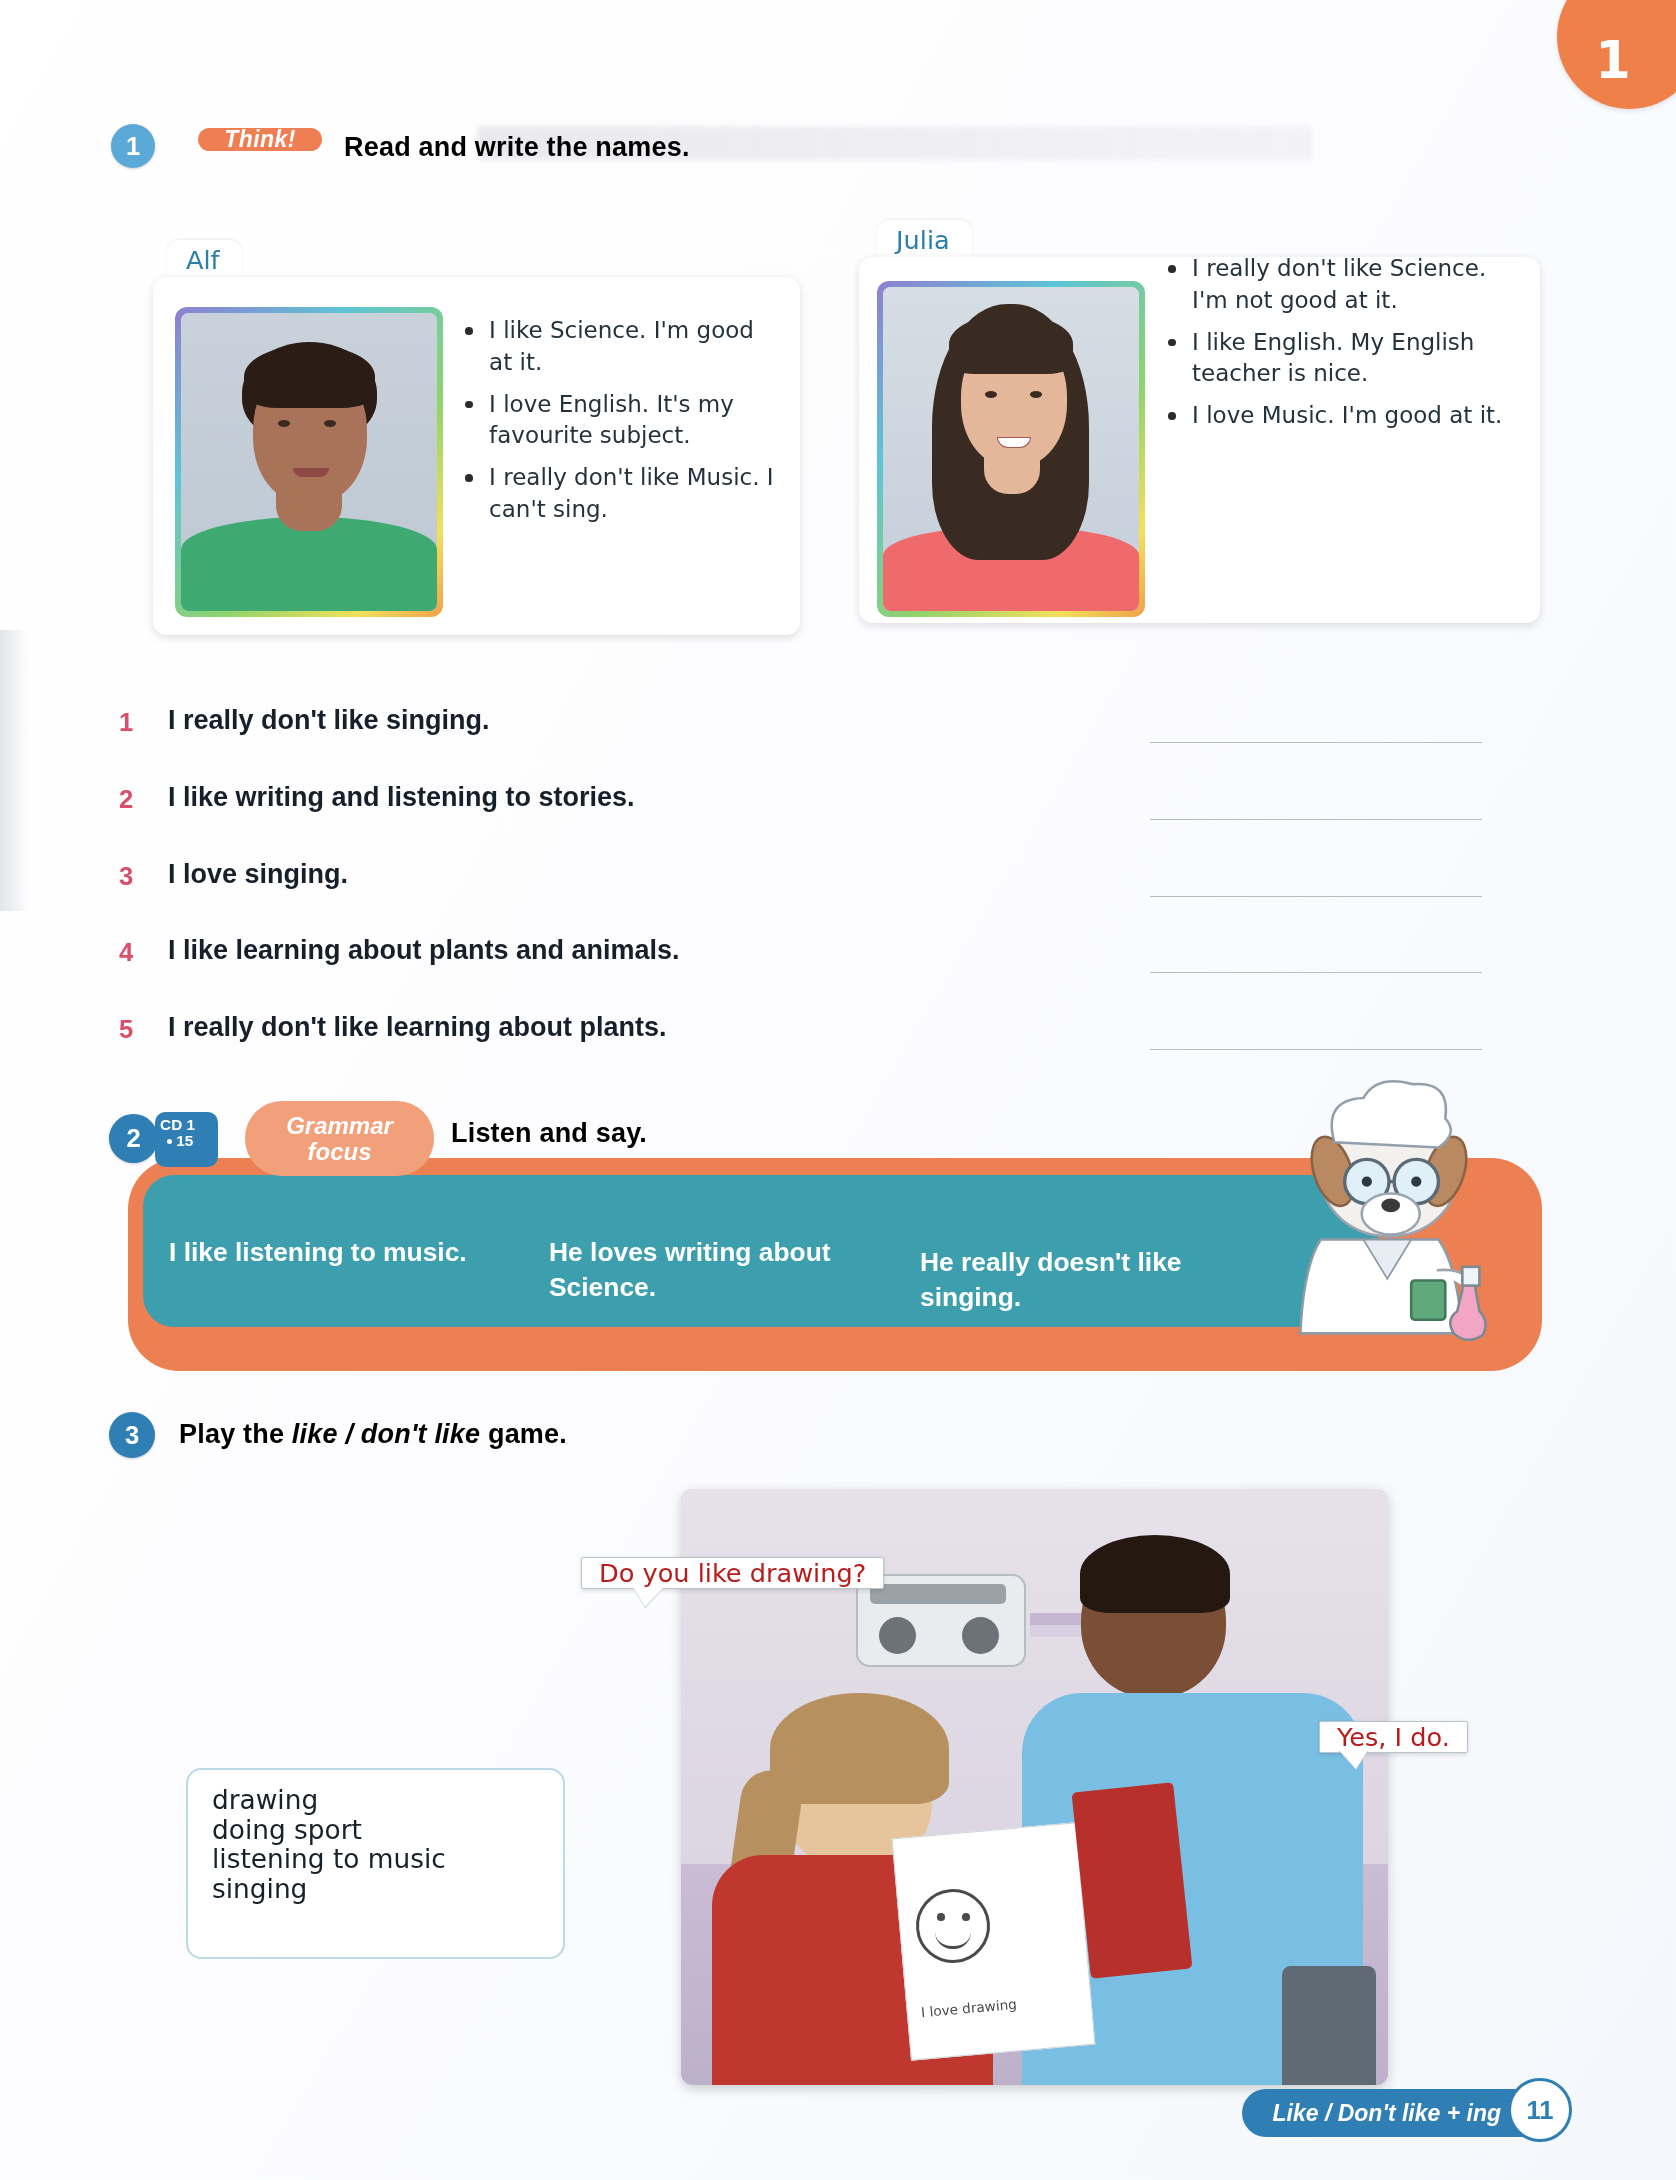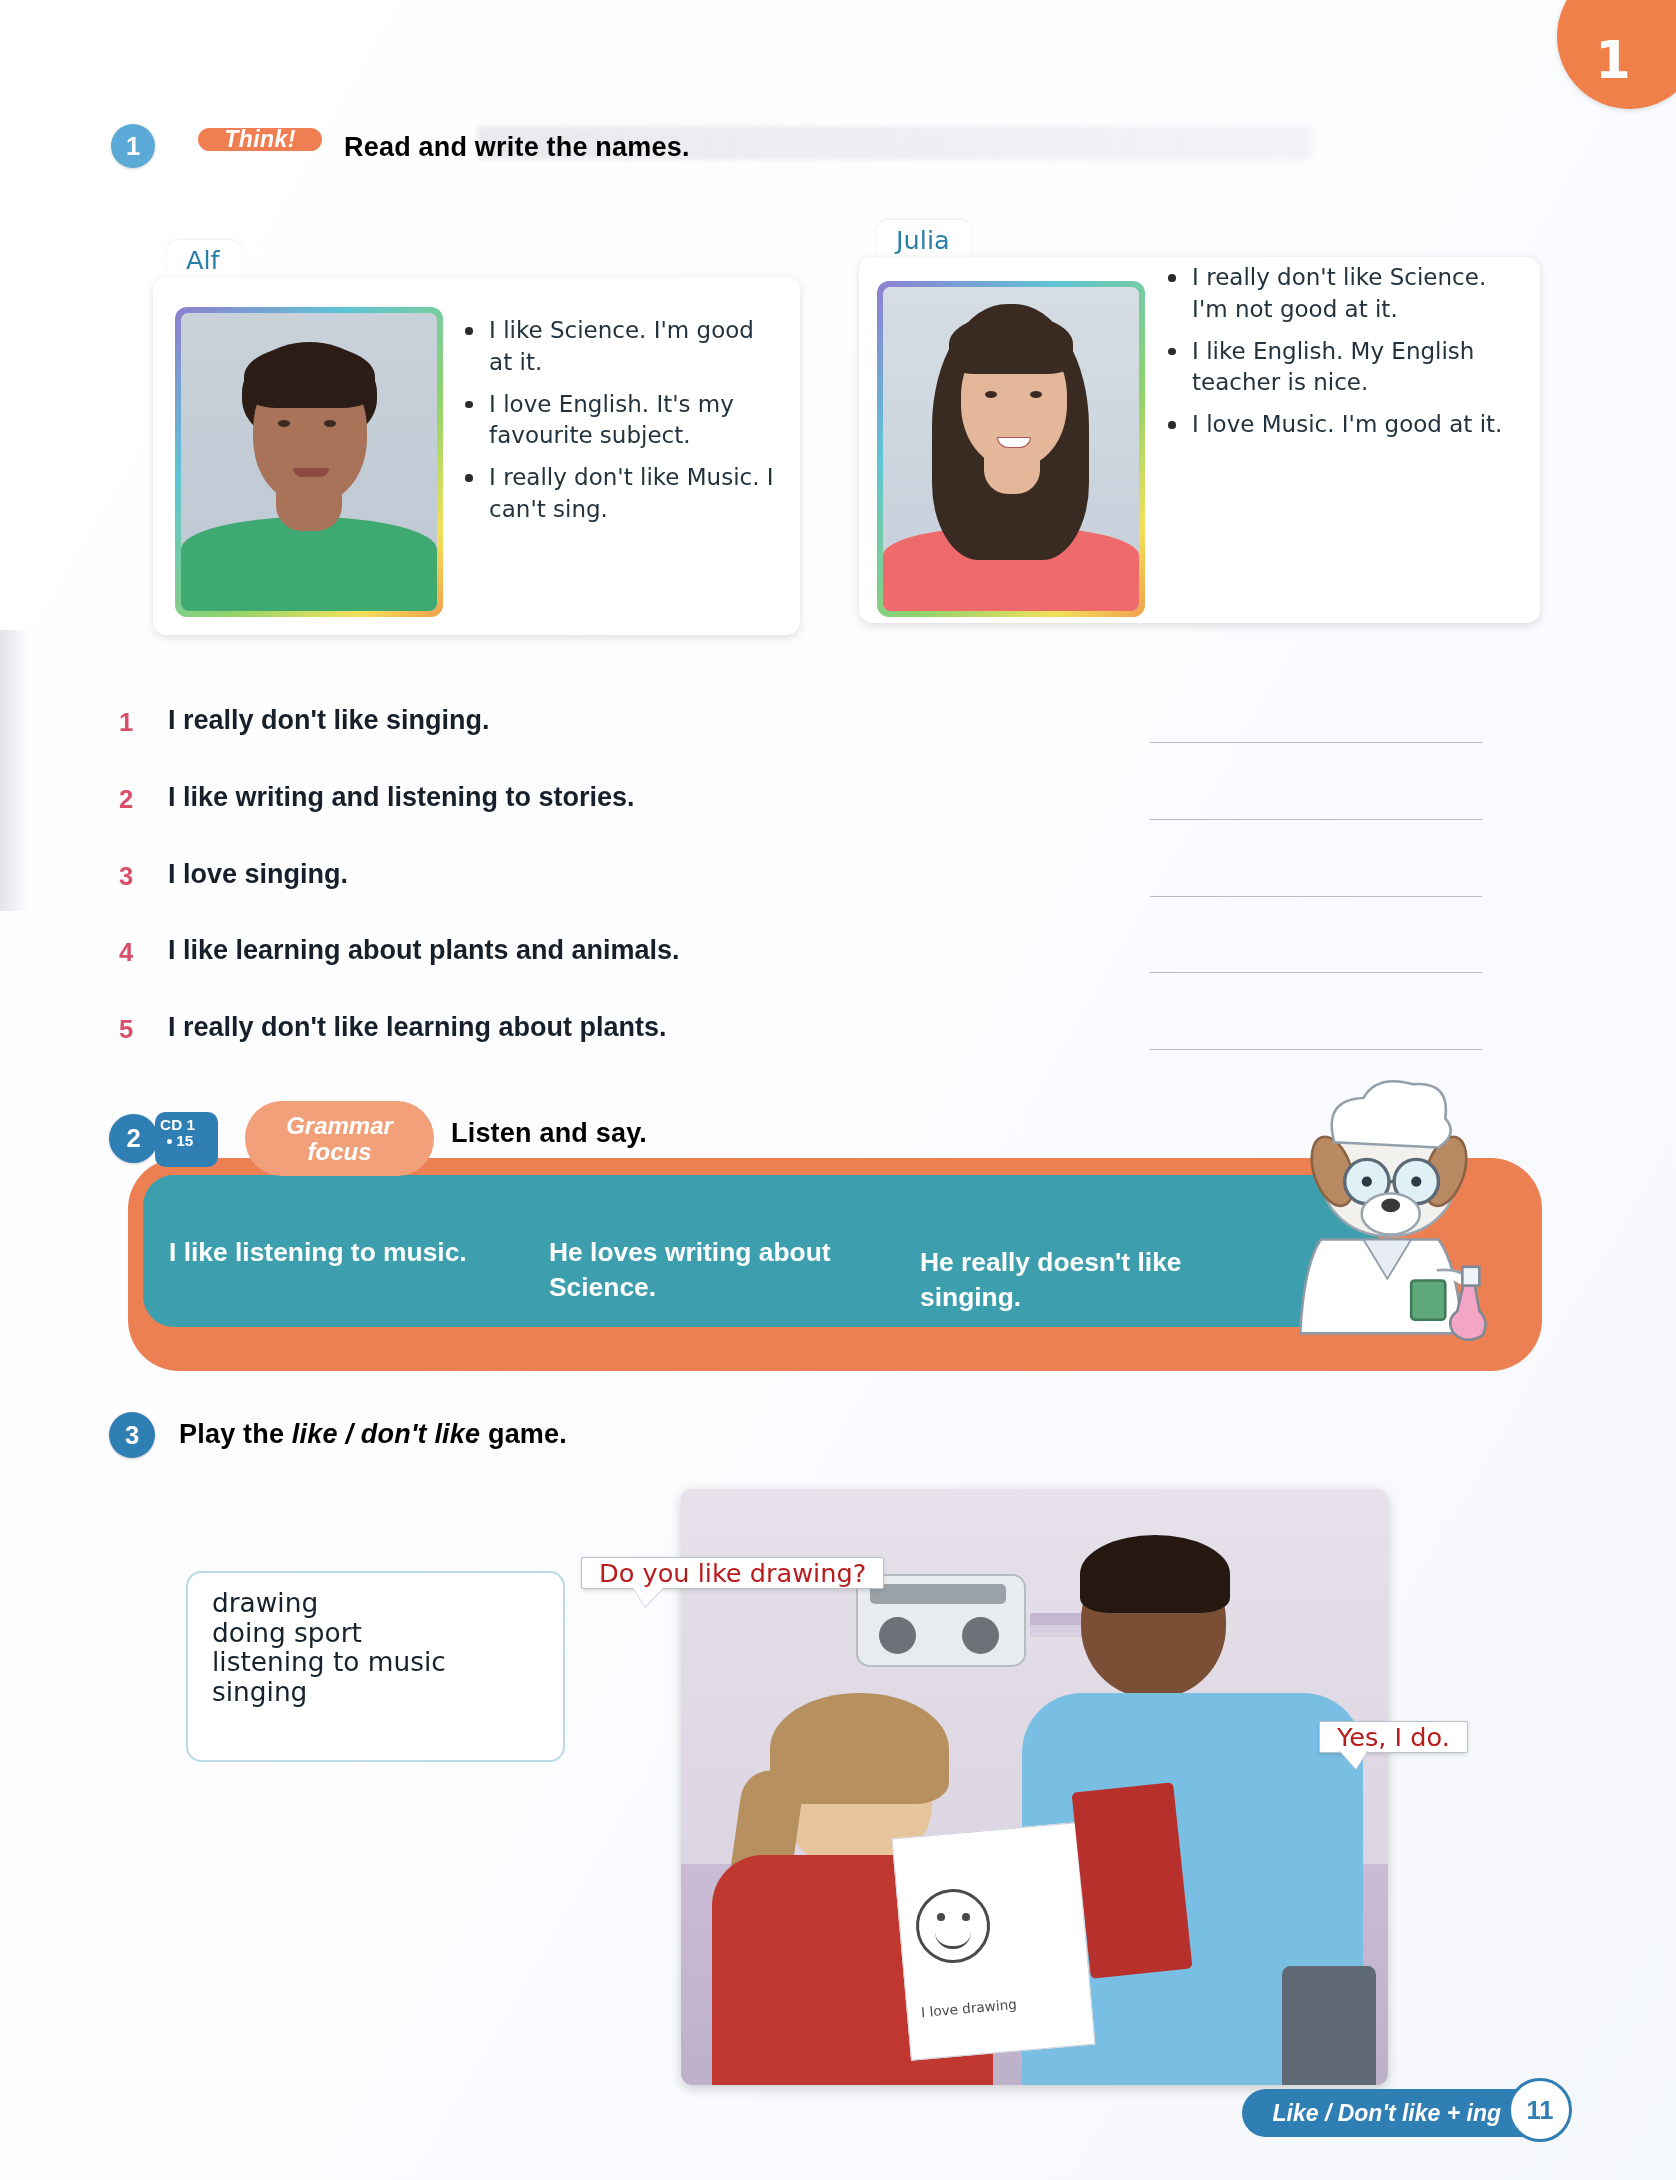--- a/index.html
+++ b/index.html
@@ -285,21 +285,21 @@
     left: 1261px;
     top: 1069px;
     width: 256px;
     height: 307px;
   }
 
   
   .word-box {
     position: absolute;
     left: 186px;
-    top: 1571px;
+    top: 1768px;
     width: 375px;
     height: 187px;
     border: 2.6px solid #bcd9e8;
     border-radius: 15.3px;
     background: #ffffff;
   }
   .word-box .lines {
     padding: 15.3px 0 0 24px;
     font-size: 26.4px;
     color: #16212b;
@@ -447,21 +447,21 @@
       <div class="body-shirt" style="height:85px; background:#ef6a6a;"></div>
       <div class="hair" style="left:49px; top:17px; width:157px; height:256px; background:#3a2b22; border-radius:48% 48% 30% 30%;"></div>
       <div class="head" style="left:78px; top:44px; width:106px; height:136px; background:#e4b79a;"></div>
       <div class="hair" style="left:66px; top:27px; width:124px; height:60px; background:#3a2b22; border-radius:60% 60% 24% 24%;"></div>
       <div class="eye" style="left:102px; top:104px;"></div>
       <div class="eye" style="left:147px; top:104px;"></div>
       <div class="mouth" style="left:114px; top:150px; width:32px; background:#ffffff; border:1.7px solid #a8564e;"></div>
       <div style="position:absolute; left:101px; top:170px; width:56px; height:37px; background:#e4b79a; border-radius:0 0 24px 24px;"></div>
     </div>
   </div>
-  <div class="bullets" style="left:1163px; top:262px; width:358px;">
+  <div class="bullets" style="left:1163px; top:253px; width:358px;">
     <ul>
       <li>I really don't like Science. I'm not good at it.</li>
       <li>I like English. My English teacher is nice.</li>
       <li>I love Music. I'm good at it.</li>
     </ul>
   </div>
 
   <div class="sent-row" style="top:705px;">
     <div class="sent-num">1</div>
     <div class="sent-text">I really don't like singing.</div>

